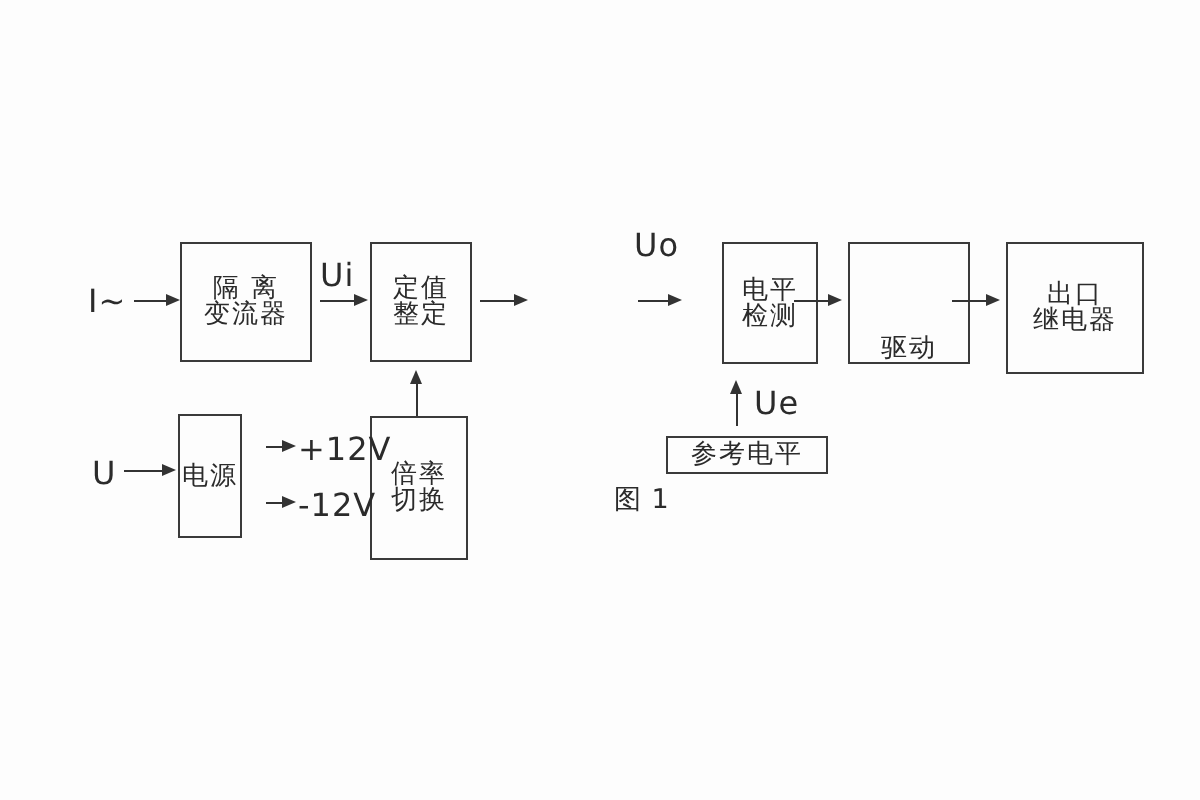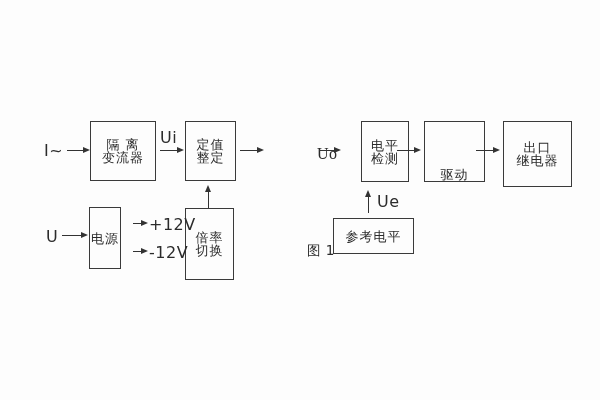--- a/index.html
+++ b/index.html
@@ -80,28 +80,28 @@
 
   <div class="box" style="left:89px;top:207px;width:32px;height:62px;justify-content:center;">
     <span>电源</span>
   </div>
 
   <div class="box" style="left:185px;top:208px;width:49px;height:72px;">
     <span>倍率</span>
     <span>切换</span>
   </div>
 
-  <div class="box" style="left:333px;top:218px;width:81px;height:36px;justify-content:center;">
+  <div class="box" style="left:333px;top:218px;width:81px;height:19px;justify-content:center;">
     <span>参考电平</span>
   </div>
 
   <span class="lbl" style="left:44px;top:143px;">I~</span>
   <span class="lbl" style="left:46px;top:229px;">U</span>
   <span class="lbl" style="left:160px;top:130px;">Ui</span>
-  <span class="lbl" style="left:317px;top:146px;font-family:Liberation Serif, serif;">Uo</span>
+  <span class="lbl" style="left:317px;top:115px;">Uo</span>
   <span class="lbl" style="left:377px;top:194px;">Ue</span>
   <span class="lbl" style="left:149px;top:217px;">+12V</span>
   <span class="lbl" style="left:149px;top:245px;">-12V</span>
   <span class="lbl" style="left:295px;top:244px;font-size:13.5px;margin-left:12px;">图 1</span>
 
   <div>
     <div class="hline" style="left:67px;top:150px;width:16px;"></div>
     <div class="head-r" style="left:83px;top:147px;"></div>
   </div>
 

